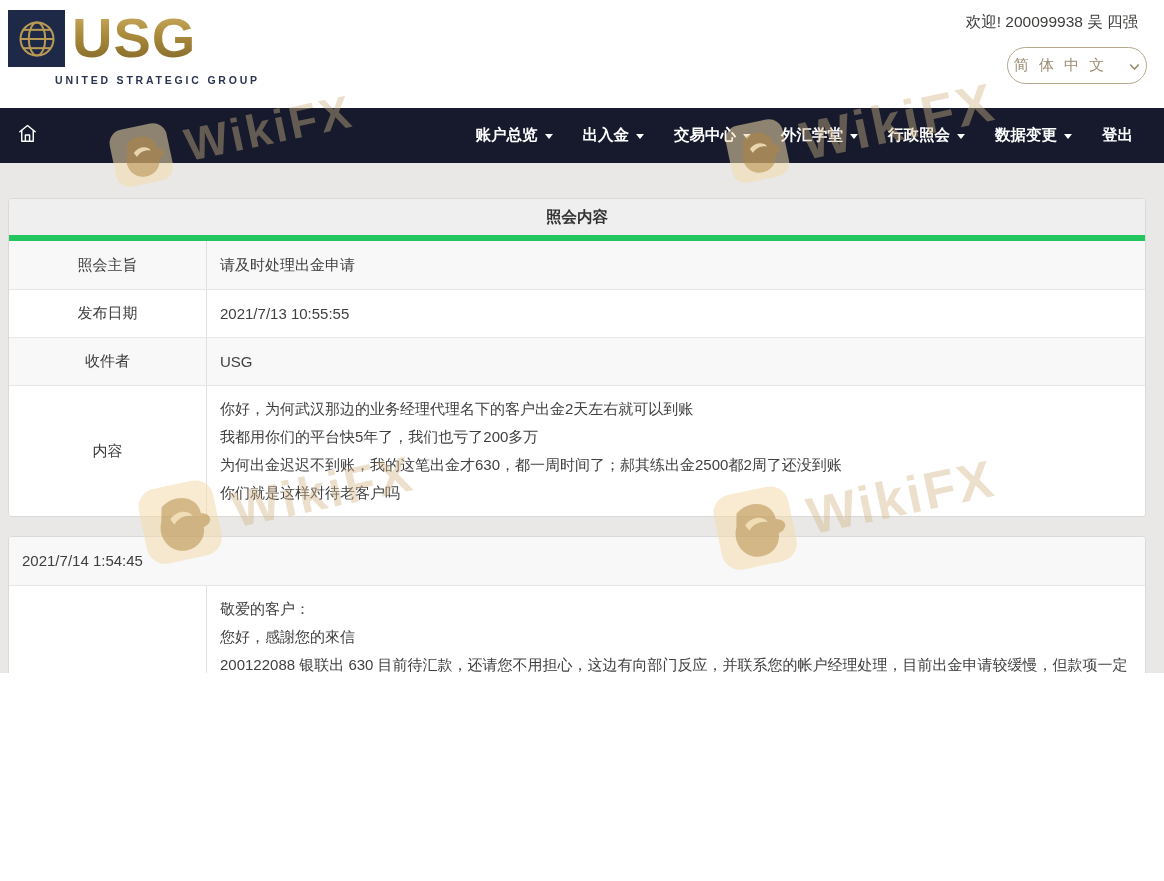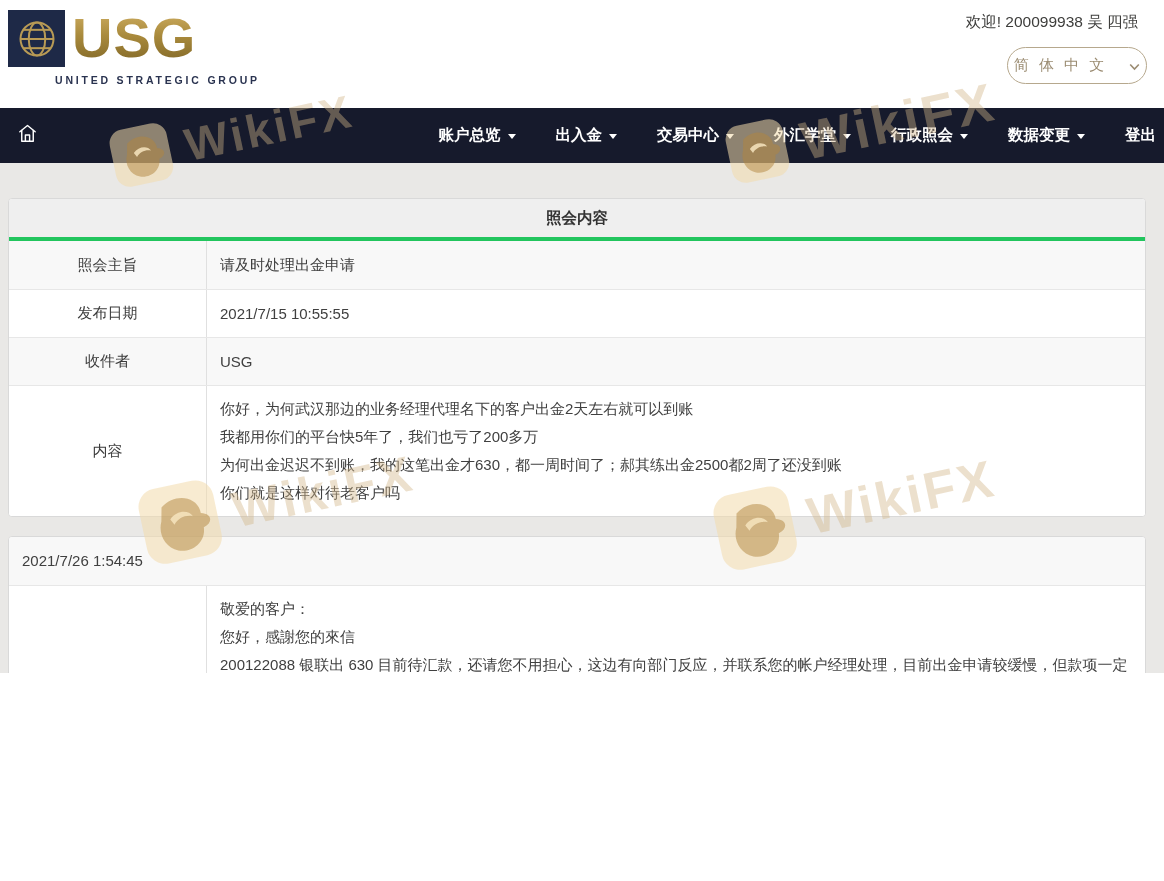--- a/index.html
+++ b/index.html
@@ -20,31 +20,31 @@
   .logo-sub { margin-top:7px; font-size:10.5px; font-weight:bold; letter-spacing:2.8px; color:#2a3350; white-space:nowrap;padding-left:47px; }
   .welcome { position:absolute; top:12px; right:26px; font-size:15.5px; color:#3d3d3b; }
   .lang-pill { position:absolute; top:47px; right:17px; width:140px; height:37px; background:#fff;
                border:1px solid #b6a88d; border-radius:19px; display:flex; align-items:center; justify-content:center;
                gap:22px; color:#9b8c72; font-size:15px; letter-spacing:3px; cursor:pointer; font-family:inherit; }
 
   
   .navbar { position:absolute; top:108px; left:0; width:100%; height:55px; background:#161a2c;
             display:flex; align-items:center; z-index:2; }
   .home-btn { margin-left:16px; width:24px; height:24px; display:flex; align-items:center; cursor:pointer; }
-  .nav-items { margin-left:auto; display:flex; align-items:center; gap:40px; padding-right:8px; list-style:none; }
+  .nav-items { margin-left:auto; display:flex; align-items:center; gap:30px; padding-right:31px; list-style:none; }
   .nav-item { color:#ffffff; font-size:15.5px; font-weight:bold; display:flex; align-items:center; gap:7px;
               cursor:pointer; white-space:nowrap; }
   .caret { width:0; height:0; border-left:4.5px solid transparent; border-right:4.5px solid transparent;
            border-top:5px solid #ffffff; margin-top:2px; }
 
   
   .main { position:absolute; top:198px; left:8px; right:18px; z-index:1; }
   .panel { background:#ffffff; border:1px solid #d9d9d9; border-radius:4px; overflow:hidden; }
   .panel + .panel { margin-top:19px; }
-  .panel-header { height:42px; background:#efefef; border-bottom:4px solid #22c55e; display:flex;
+  .panel-header { height:42px; background:#efefef; border-bottom:6px solid #22c55e; display:flex;
                   align-items:center; justify-content:center; font-size:15.5px; font-weight:bold; color:#333; }
   .row { display:flex; min-height:48px; }
   .rows .row:nth-child(odd)  { background:#f8f8f8; }
   .rows .row:nth-child(even) { background:#ffffff; }
   .rows .row + .row { border-top:1px solid #e7e7e7; }
   .cell-label { width:198px; flex:0 0 198px; border-right:1px solid #e0e0e0; display:flex; align-items:center;
                 justify-content:center; font-size:15px; color:#3b3b3b; padding:8px; }
   .cell-value { flex:1; display:flex; align-items:center; font-size:15px; color:#404040; padding:9px 4px 9px 13px;
                 line-height:28px; white-space:pre-line; }
   .row-content-1 { min-height:126px; }
@@ -147,40 +147,40 @@
 
     <section class="panel">
       <div class="panel-header">照会内容</div>
       <div class="rows">
         <div class="row">
           <div class="cell-label">照会主旨</div>
           <div class="cell-value">请及时处理出金申请</div>
         </div>
         <div class="row">
           <div class="cell-label">发布日期</div>
-          <div class="cell-value">2021/7/15 10:55:55</div>
+          <div class="cell-value">2021/7/13 10:55:55</div>
         </div>
         <div class="row">
           <div class="cell-label">收件者</div>
           <div class="cell-value">USG</div>
         </div>
         <div class="row row-content-1">
           <div class="cell-label">内容</div>
           <div class="cell-value">你好，为何武汉那边的业务经理代理名下的客户出金2天左右就可以到账
 我都用你们的平台快5年了，我们也亏了200多万
 为何出金迟迟不到账，我的这笔出金才630，都一周时间了；郝其练出金2500都2周了还没到账
 你们就是这样对待老客户吗</div>
         </div>
       </div>
     </section>
 
     <section class="panel">
       <div class="rows">
         <div class="row">
-          <div class="cell-value">2021/7/26 1:54:45</div>
+          <div class="cell-value">2021/7/14 1:54:45</div>
         </div>
         <div class="row row-content-2">
           <div class="cell-label">内容</div>
           <div class="cell-value">敬爱的客户：
 您好，感謝您的來信
 200122088 银联出 630 目前待汇款，还请您不用担心，这边有向部门反应，并联系您的帐户经理处理，目前出金申请较缓慢，但款项一定会到您帐户的，谢谢。
 感谢您的支持与爱护！
 祝商祺
 USG SV TEAM</div>
         </div>

